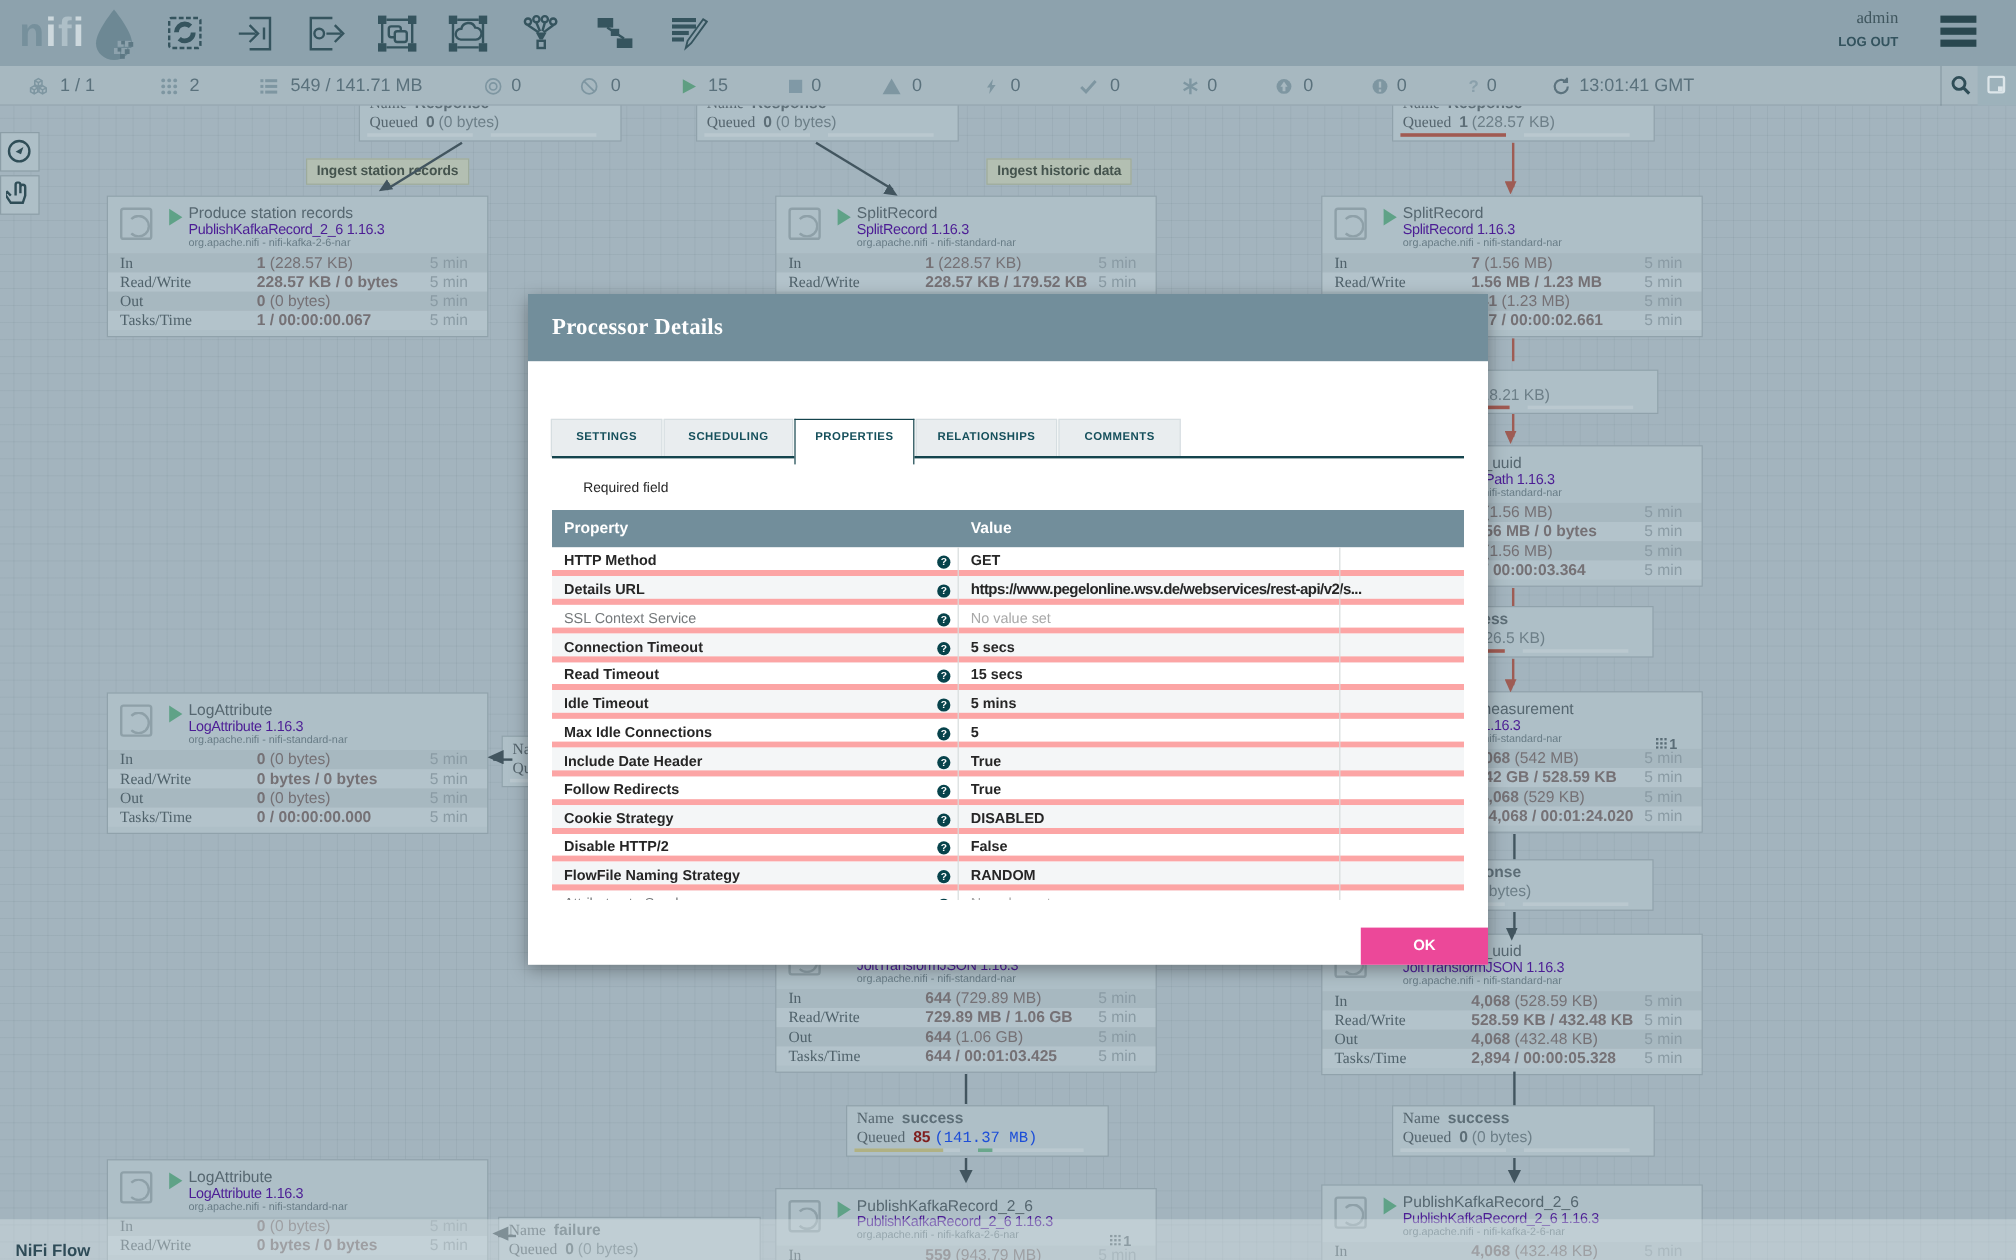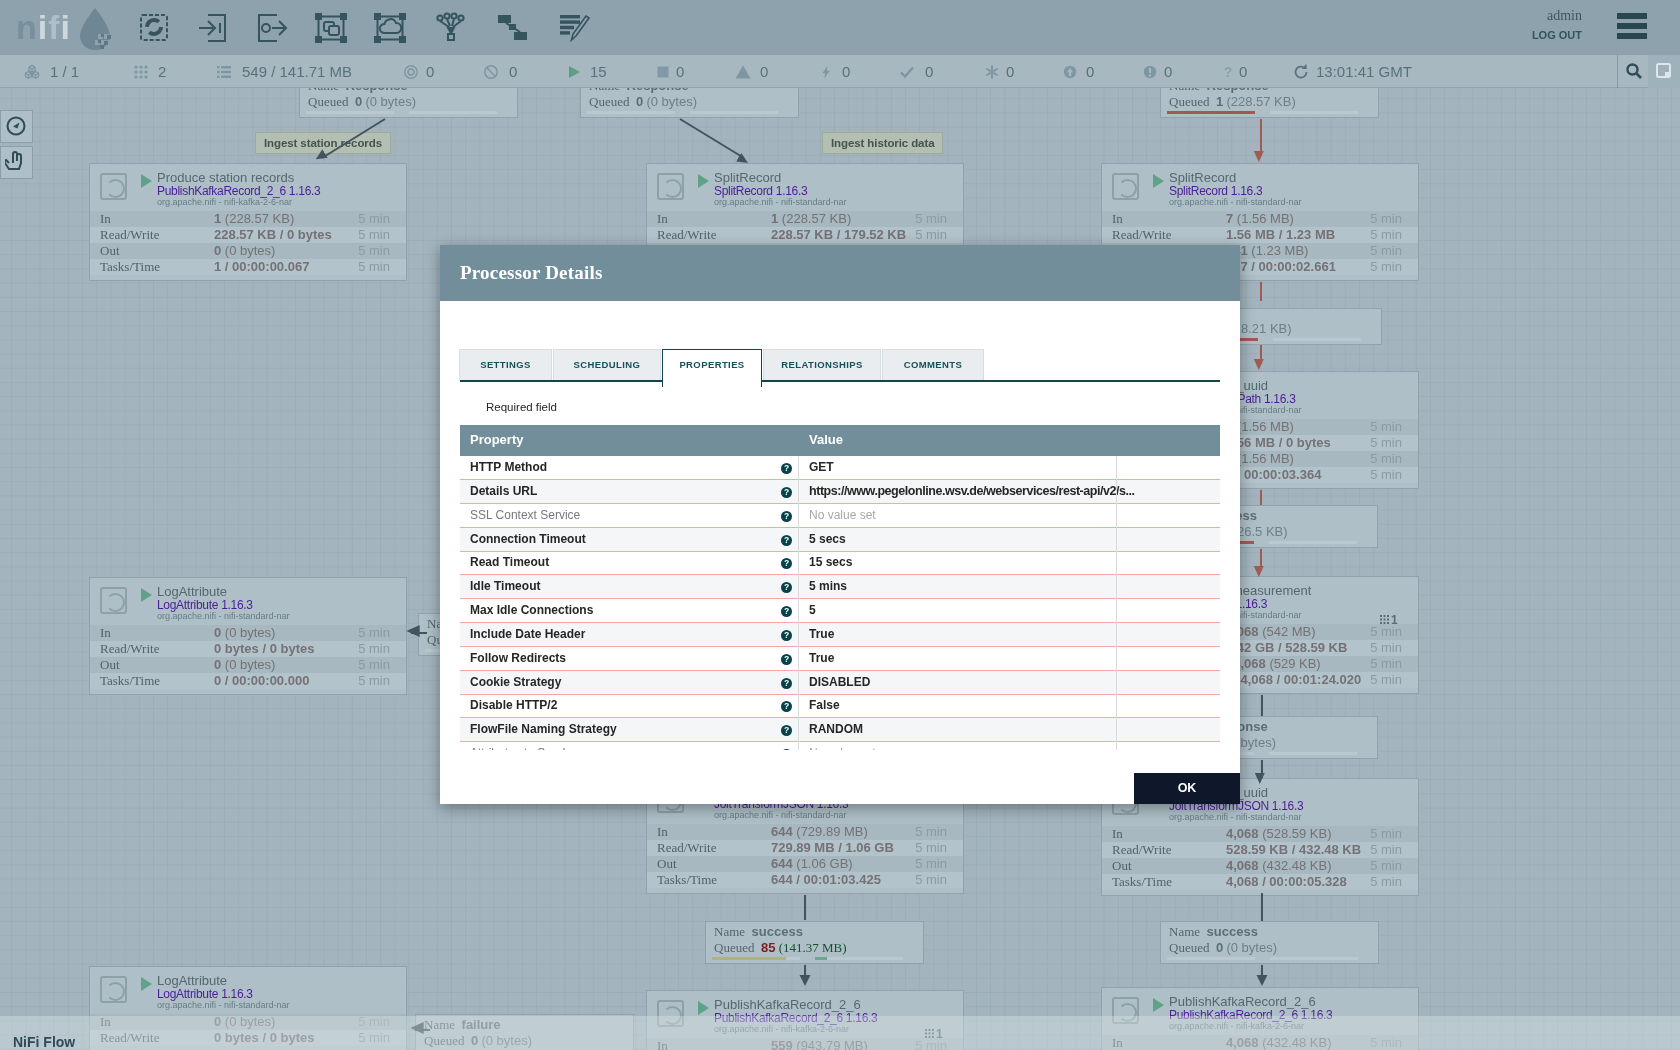--- a/index.html
+++ b/index.html
@@ -36,30 +36,30 @@
 #modal{position:absolute;left:440px;top:245px;width:800px;height:559px;background:#fff;box-shadow:0 4px 14px rgba(0,0,0,0.35);}
 #mhead{position:absolute;left:0;top:0;width:800px;height:56px;background:#728e9b;}
 #mhead .t{position:absolute;left:20px;top:17px;font-family:"Liberation Serif",serif;font-weight:bold;font-size:19px;color:#fff;letter-spacing:0.2px;}
 #mstatus{position:absolute;left:0;top:56px;width:800px;height:30px;background:#e3e8eb;}
 .tab{position:absolute;top:104px;height:32px;background:#e9edef;border:1px solid #d6dee1;color:#16505c;font-size:9.5px;font-weight:bold;text-align:center;line-height:30px;letter-spacing:0.4px;}
 .tab.active{background:#fff;border:1.5px solid #14444d;border-bottom:none;height:38px;z-index:3;line-height:30px;}
 #tabline{position:absolute;left:20px;top:135px;width:760px;height:1.5px;background:#14444d;}
 #reqf{position:absolute;left:26px;top:156px;font-size:11.5px;font-weight:normal;color:#262626;padding-left:20px;}
 #thead{position:absolute;left:20px;top:180px;width:760px;height:31px;background:#728e9b;color:#fff;font-size:13px;font-weight:bold;}
 #tbody{position:absolute;left:20px;top:211px;width:760px;height:294px;overflow:hidden;}
-.trow{position:absolute;left:0;width:760px;height:24px;border-bottom:1px solid #fca5a5;font-size:12px;}
+.trow{position:absolute;left:0;width:760px;height:24px;border-bottom:5px solid #fca5a5;font-size:12px;}
 .trow.stripe{background:#f4f6f7;}
 .trow .pn{position:absolute;left:10px;top:4px;font-weight:bold;color:#262626;white-space:nowrap;}
 .trow .pn.unset{font-weight:normal;color:#75797b;}
 .trow .pv{position:absolute;left:349px;top:4px;font-weight:bold;color:#262626;white-space:nowrap;max-width:330px;overflow:hidden;}
 .trow .pv.unset{font-weight:normal;color:#a8a8a8;}
 .trow .q{position:absolute;left:321px;top:6.5px;width:11px;height:11px;border-radius:50%;background:#07434b;color:#fff;font-size:8.5px;font-weight:bold;text-align:center;line-height:11px;}
 #vline1{position:absolute;left:358px;top:211px;width:1px;height:294px;background:#d8dcdd;}
 #vline2{position:absolute;left:676px;top:211px;width:1px;height:294px;background:#d8dcdd;}
-#okbtn{position:absolute;left:694px;top:528px;width:106px;height:31px;background:#0f172a;color:#fff;font-size:12.5px;font-weight:bold;text-align:center;line-height:31px;}
+#okbtn{position:absolute;left:694px;top:528px;width:106px;height:31px;background:#ec4899;color:#fff;font-size:12.5px;font-weight:bold;text-align:center;line-height:31px;}
 
 #crumb{position:absolute;left:0;top:1016px;width:1680px;height:34px;background:rgba(220,229,233,0.40);}
 #crumb .t{position:absolute;left:13px;top:18px;font-size:14px;font-weight:bold;color:#2e4b57;}
 </style></head><body>
 <div id="app">
 <div id="canvas">
       <div style="position:absolute;left:0;top:-88px;width:1680px;height:1050px;">
 <div class="clabel" style="left:299px;top:75px;height:43px;">
           <div class="r1"><span style="color:#55656e;">Name</span>&nbsp;&nbsp;<span style="font-family:'Liberation Sans',sans-serif;color:#5d6e77;font-weight:bold;">Response</span></div>
           <div class="r2" style="top:18px;"><span style="color:#55656e;">Queued</span>&nbsp;&nbsp;<b style="font-family:'Liberation Sans',sans-serif;color:#5d6e77;">0</b> <span style="font-family:'Liberation Sans',sans-serif;color:#6d7f88;">(0 bytes)</span></div>
@@ -262,21 +262,21 @@
             <span class="sv"><b>528.59 KB / 432.48 KB</b></span>
             <span class="sm">5 min</span>
           </div>
           <div class="srow odd" style="top:79px;">
             <span class="sl">Out</span>
             <span class="sv"><b>4,068</b> (432.48 KB)</span>
             <span class="sm">5 min</span>
           </div>
           <div class="srow even" style="top:95px;">
             <span class="sl">Tasks/Time</span>
-            <span class="sv"><b>4,068 / 00:00:05.328</b></span>
+            <span class="sv"><b>2,894 / 00:00:05.328</b></span>
             <span class="sm">5 min</span>
           </div>
         </div>
 <div class="clabel" style="left:1160px;top:921px;height:43px;">
           <div class="r1"><span style="color:#55656e;">Name</span>&nbsp;&nbsp;<span style="font-family:'Liberation Sans',sans-serif;color:#5d6e77;font-weight:bold;">success</span></div>
           <div class="r2" style="top:18px;"><span style="color:#55656e;">Queued</span>&nbsp;&nbsp;<b style="font-family:'Liberation Sans',sans-serif;color:#5d6e77;">0</b> <span style="font-family:'Liberation Sans',sans-serif;color:#6d7f88;">(0 bytes)</span></div>
           <div class="bar" style="left:6px;width:88px;"></div>
           <div class="bar" style="left:109px;width:88px;"></div>
         </div>
 <div class="proc" style="left:1101px;top:987px;">
@@ -313,21 +313,21 @@
             <span class="sm">5 min</span>
           </div>
           <div class="srow even" style="top:95px;">
             <span class="sl">Tasks/Time</span>
             <span class="sv"><b>644 / 00:01:03.425</b></span>
             <span class="sm">5 min</span>
           </div>
         </div>
 <div class="clabel" style="left:705px;top:921px;height:43px;">
           <div class="r1"><span style="color:#55656e;">Name</span>&nbsp;&nbsp;<span style="font-family:'Liberation Sans',sans-serif;color:#5d6e77;font-weight:bold;">success</span></div>
-          <div class="r2" style="top:18px;"><span style="color:#55656e;">Queued</span>&nbsp;&nbsp;<b style="font-family:'Liberation Sans',sans-serif;color:#7f1d1d;">85</b> <span style="font-family:Liberation Serif, serif;color:#14532d;">(141.37 MB)</span></div>
+          <div class="r2" style="top:18px;"><span style="color:#55656e;">Queued</span>&nbsp;&nbsp;<b style="font-family:'Liberation Sans',sans-serif;color:#7f1d1d;">85</b> <span style="font-family:Liberation Mono, monospace;color:#1d4ed8;">(141.37 MB)</span></div>
           <div class="bar" style="left:6px;width:88px;"></div>
           <div class="bar" style="left:109px;width:88px;"></div>
           <div class="bar" style="left:6px;width:74px;background:#b0b183;"></div>
           <div class="bar" style="left:109px;width:12px;background:#6aa78c;"></div>
         </div>
 <div class="proc" style="left:646px;top:990px;">
           <div class="picon"></div>
           <div class="play"></div>
           <div class="t1">PublishKafkaRecord_2_6</div>
           <div class="t2">PublishKafkaRecord_2_6 1.16.3</div>

